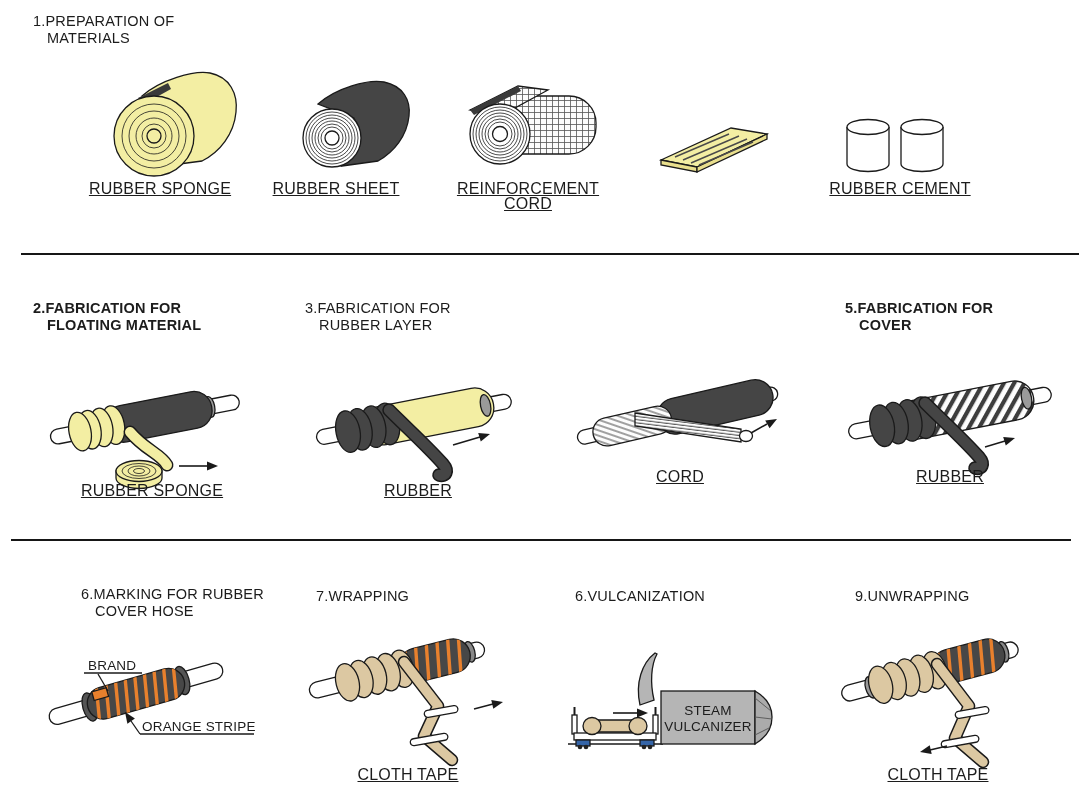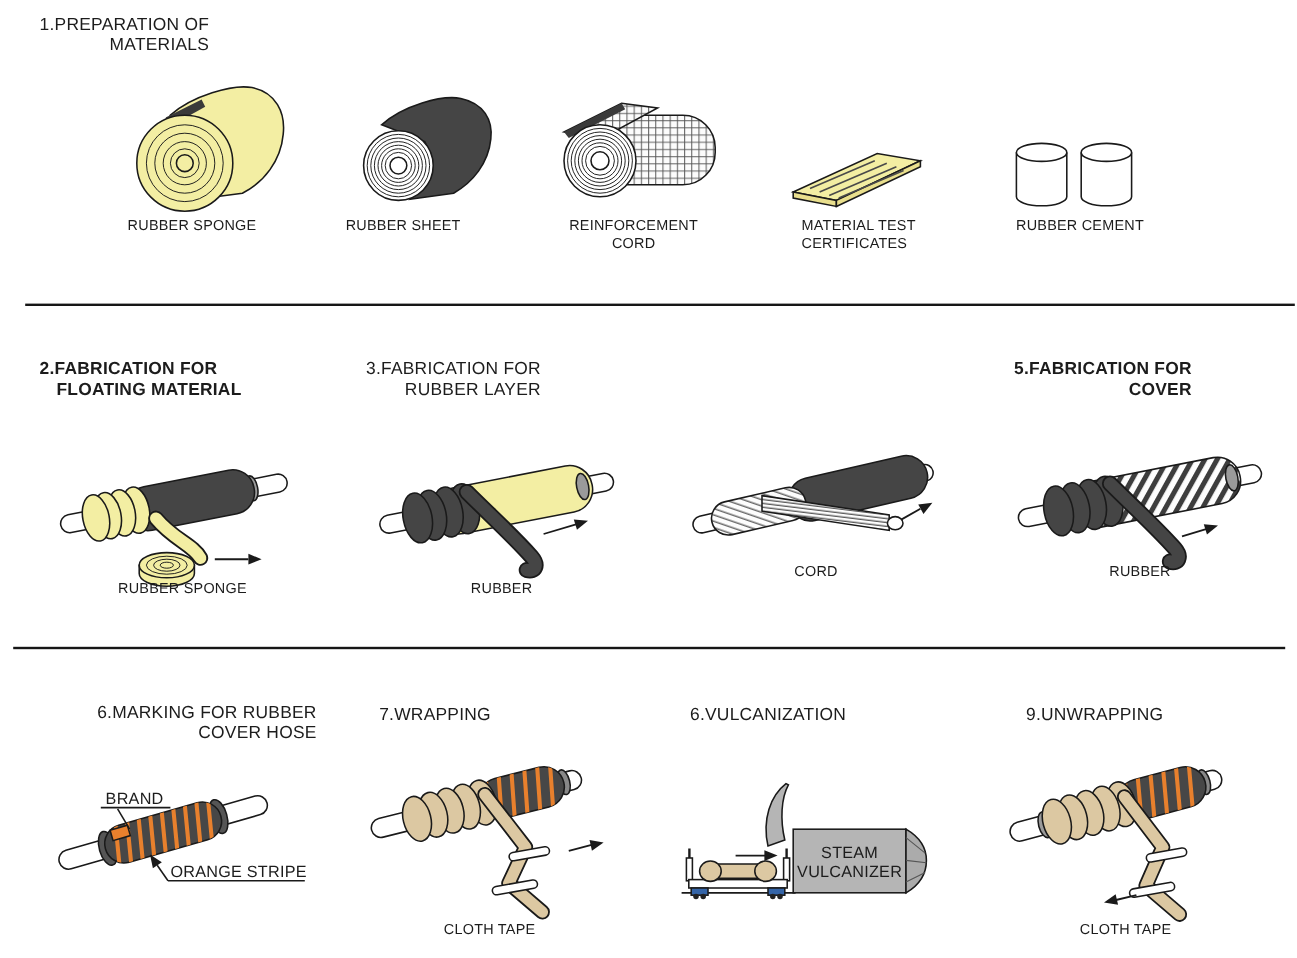--- a/index.html
+++ b/index.html
@@ -1,20 +1,20 @@
 <!DOCTYPE html>
 <html><head>
 <meta charset="utf-8">
 <style>
   html,body{margin:0;padding:0;background:#fff;}
   #canvas{position:relative;width:1081px;height:798px;background:#fff;overflow:hidden;
           font-family:"Liberation Sans",sans-serif;color:#1c1c1c;border-radius:23px;}
   .title{position:absolute;font-size:14.5px;line-height:17px;letter-spacing:.2px;color:#1c1c1c;}
-  .title .l2{padding-left:14px;text-align:right;}
-  .lbl{position:absolute;font-size:12px;line-height:15px;letter-spacing:.2px;text-align:center;color:#1c1c1c;}
+  .title .l2{padding-left:14px;}
+  .lbl{position:absolute;font-size:16px;line-height:15px;letter-spacing:.2px;text-align:center;color:#1c1c1c;text-decoration:underline;}
   .lbl.left{text-align:left;}
   .divider{position:absolute;height:2px;background:#161616;}
   svg{position:absolute;overflow:visible;}
   svg text{font-family:"Liberation Sans",sans-serif;font-size:13.5px;fill:#1c1c1c;letter-spacing:.2px;}
   .stk{stroke:#1a1a1a;stroke-width:1.3;}
   .thin{stroke:#1a1a1a;stroke-width:.8;fill:none;}
 </style>
 </head>
 <body>
 
@@ -84,24 +84,20 @@
 
   <div class="lbl" style="left:88px;top:181px;width:144px;">
     <div>RUBBER SPONGE</div>
   </div>
   <div class="lbl" style="left:264px;top:181px;width:144px;">
     <div>RUBBER SHEET</div>
   </div>
   <div class="lbl" style="left:456px;top:181px;width:144px;">
     <div>REINFORCEMENT</div>
     <div>CORD</div>
-  </div>
-  <div class="lbl left" style="left:668px;top:181px;width:130px;">
-    <div>MATERIAL TEST</div>
-    <div>CERTIFICATES</div>
   </div>
   <div class="lbl" style="left:826px;top:181px;width:148px;">
     <div>RUBBER CEMENT</div>
   </div>
 
   <div class="divider" style="left:21px;top:253px;width:1058px;"></div>
 
   <div class="title" style="left:33px;top:300px;font-weight:bold;">
     <div>2.FABRICATION FOR</div>
     <div class="l2">FLOATING MATERIAL</div>

